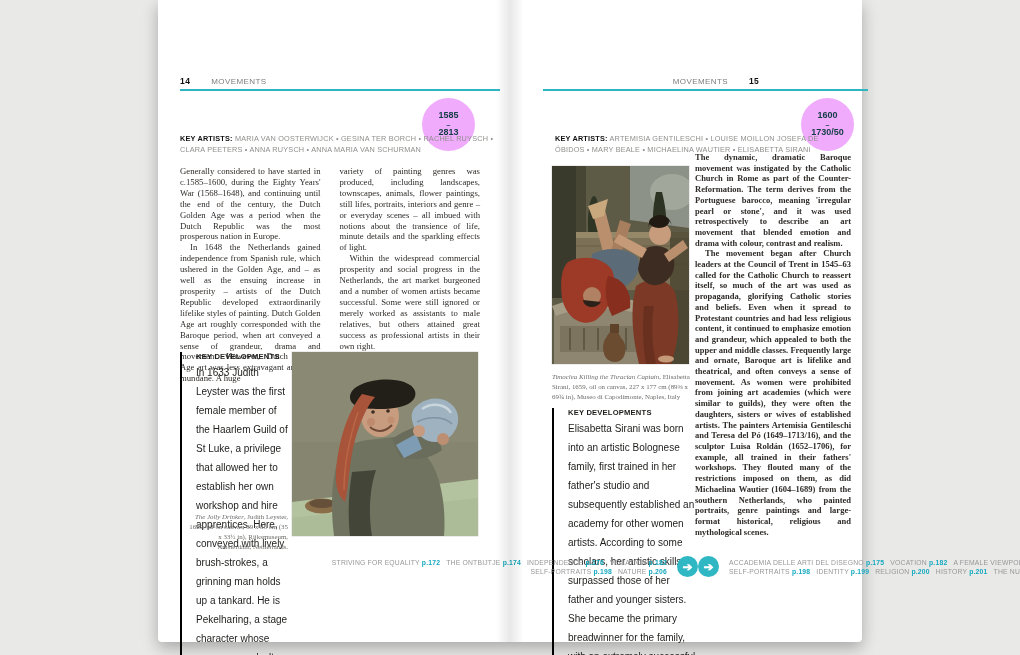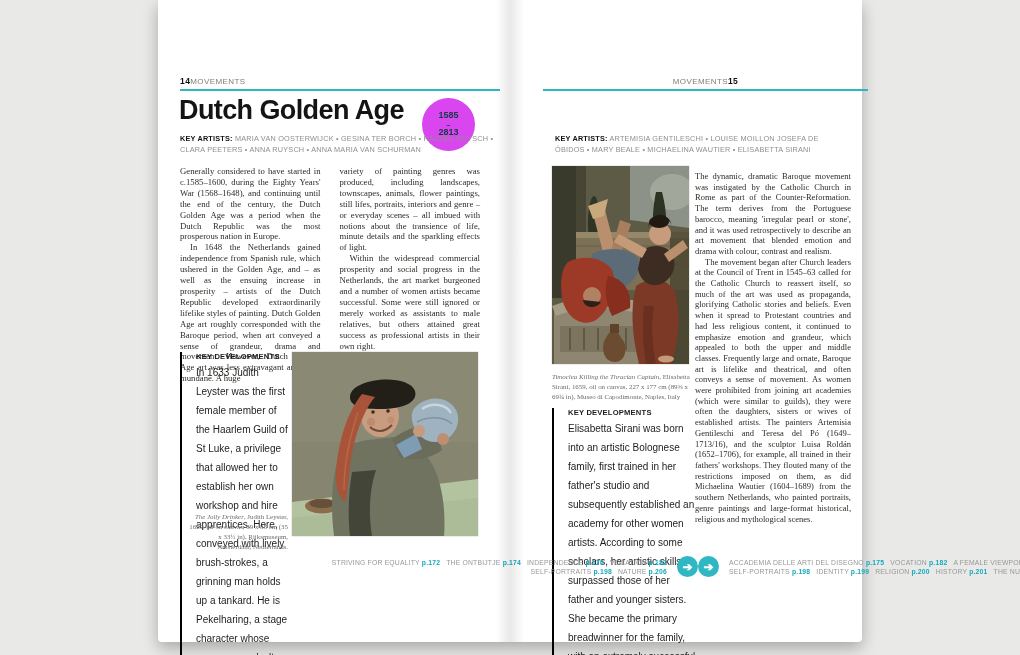--- a/index.html
+++ b/index.html
@@ -13,47 +13,47 @@
 
   .page { position:absolute; top:0; width:352px; height:642px; }
   .page-left  { left:0; }
   .page-right { left:352px; }
 
   
   .pg-header { position:absolute; top:76px; font-size:8px; letter-spacing:.4px; }
   .page-left  .pg-header { left:22px; width:320px; }
   .page-right .pg-header { left:33px; width:325px; text-align:center; }
   .folio { font-weight:bold; color:#111; font-size:8.5px; }
-  .section-label { color:#7d7d7b; margin:0 0; }
+  .section-label { color:#7d7d7b; margin:0 21px; }
   .header-rule { margin-top:3px; border-top:2px solid #2fb5c2; }
 
   .title { position:absolute; top:95px; font-family:"Liberation Sans", sans-serif;
            font-weight:800; font-size:27px; letter-spacing:-.6px; color:#151413; }
   .page-left  .title { left:21px; }
   .page-right .title { left:45px; }
 
   .badge { position:absolute; top:98px; width:53px; height:53px; border-radius:50%;
-           background:#d946ef; display:flex; flex-direction:column; align-items:center; justify-content:center;
+           background:#f0abfc; display:flex; flex-direction:column; align-items:center; justify-content:center;
            color:#123c44; font-weight:bold; font-size:9px; line-height:1.05; text-align:center; }
   .page-left  .badge { left:264px; }
   .page-right .badge { left:291px; }
   .badge .sep { font-size:7px; }
 
   .key-artists { position:absolute; top:133px; font-size:7.3px; line-height:1.55; letter-spacing:.2px; color:#8f8f8d; }
   .page-left  .key-artists { left:22px; width:322px; }
   .page-right .key-artists { left:45px; width:295px; }
   .key-artists b { color:#111; }
 
   
   .body-cols { position:absolute; top:166px; left:22px; width:300px; display:flex; gap:19px; }
   .bcol { width:147px; }
   .serif { font-family:"Liberation Serif", serif; font-size:8.7px; line-height:10.9px;
            color:#2e2b28; text-align:justify; }
   .serif p.indent { text-indent:10px; }
-  .right-col { position:absolute; top:171px; left:185px; width:156px; }
+  .right-col { position:absolute; top:152px; left:185px; width:156px;font-weight:bold; }
   .right-col .serif { font-size:8.5px; line-height:10.7px; }
 
   
   .kd-box { position:absolute; border-left:2.5px solid #000; padding-left:14px; color:#1d1d1b; }
   .page-left  .kd-box { left:22px; top:352px; width:110px; }
   .page-right .kd-box { left:42px; top:408px; width:145px; }
   .kd-head { font-size:7.6px; font-weight:bold; letter-spacing:.2px; margin-bottom:2px; }
   .kd-text { font-size:10px; line-height:19px; }
 
   
@@ -87,21 +87,20 @@
 
 <div class="spread">
 
   <div class="page page-left">
 
     <div class="pg-header">
       <span class="folio">14</span><span class="section-label">MOVEMENTS</span>
       <div class="header-rule"></div>
     </div>
 
-    <h1 class="title">Dutch Golden Age</h1>
 
     <div class="badge">
       <span>1585</span>
       <span class="sep">–</span>
       <span>2813</span>
     </div>
 
     <div class="key-artists">
       <b>KEY ARTISTS:</b>
       <span>MARIA VAN OOSTERWIJCK • GESINA TER BORCH • RACHEL RUYSCH • CLARA PEETERS • ANNA RUYSCH • ANNA MARIA VAN SCHURMAN</span>
@@ -161,20 +160,25 @@
   </div>
 
   <div class="page page-right">
 
     <div class="pg-header">
       <span class="section-label">MOVEMENTS</span><span class="folio">15</span>
       <div class="header-rule"></div>
     </div>
 
 
+    <div class="badge">
+      <span>1600</span>
+      <span class="sep">–</span>
+      <span>1730/50</span>
+    </div>
 
     <div class="key-artists">
       <b>KEY ARTISTS:</b>
       <span>ARTEMISIA GENTILESCHI • LOUISE MOILLON JOSEFA DE ÓBIDOS • MARY BEALE • MICHAELINA WAUTIER • ELISABETTA SIRANI</span>
     </div>
 
     <div class="painting painting-right">
       <svg viewBox="0 0 137 198" preserveAspectRatio="none">
         <rect width="137" height="198" fill="#5d5a46"></rect>
         <path d="M78,0 L137,0 L137,62 L78,54 Z" fill="#8d9288"></path>

